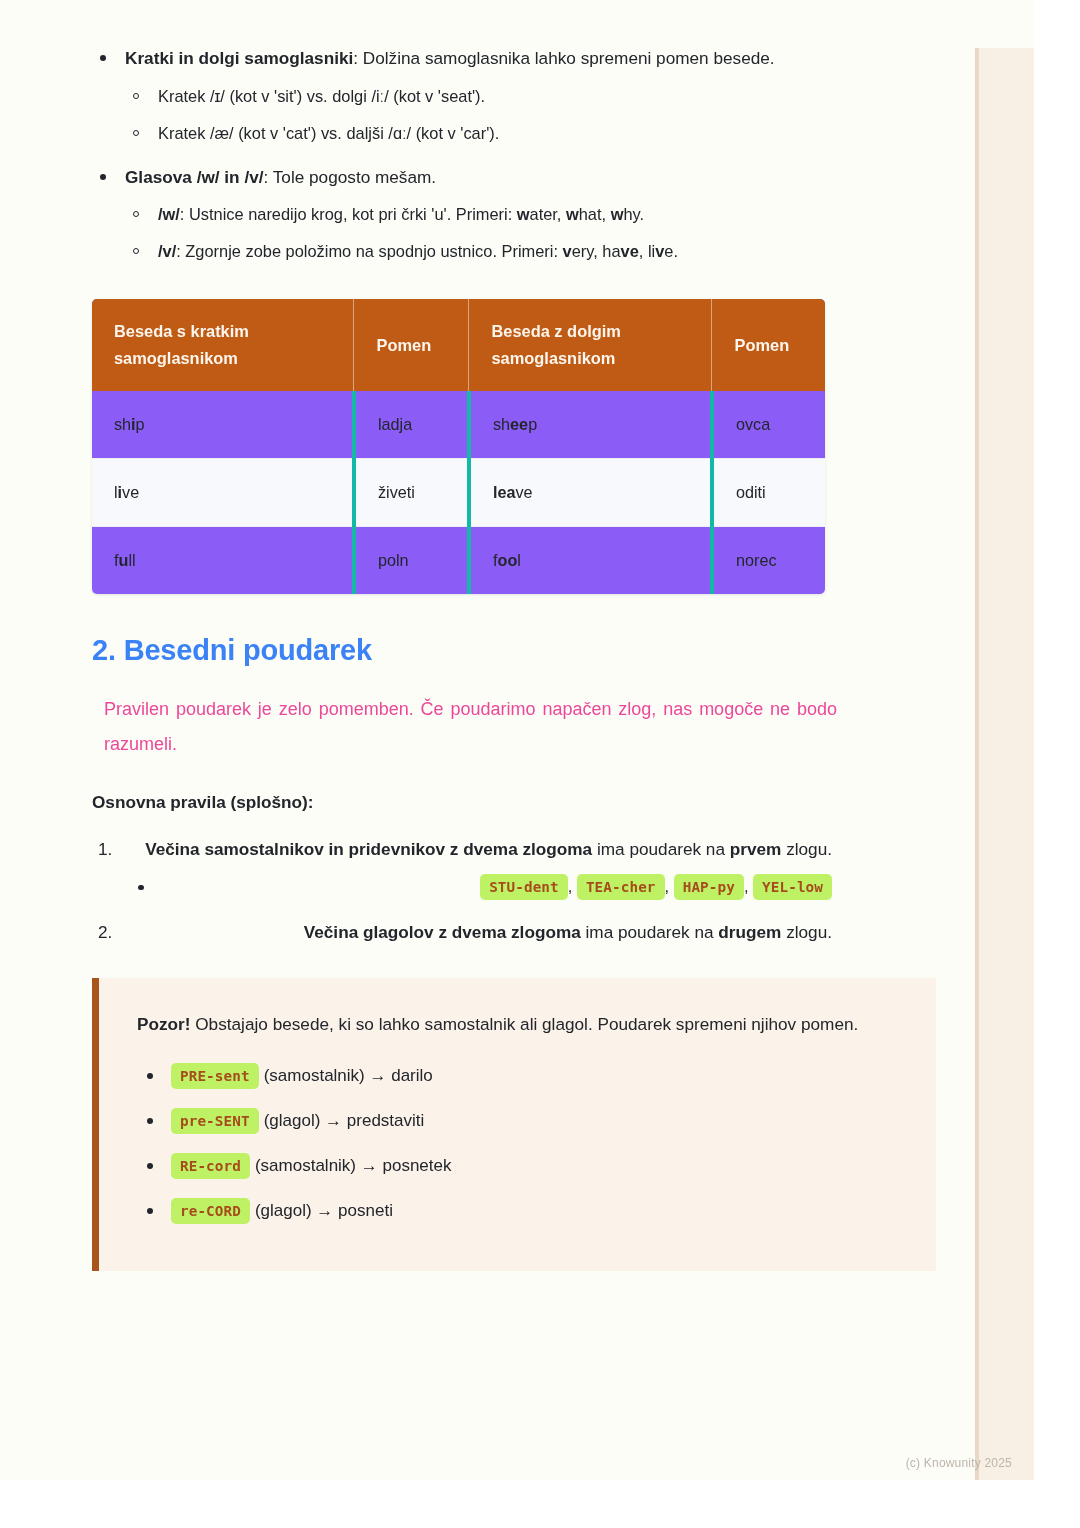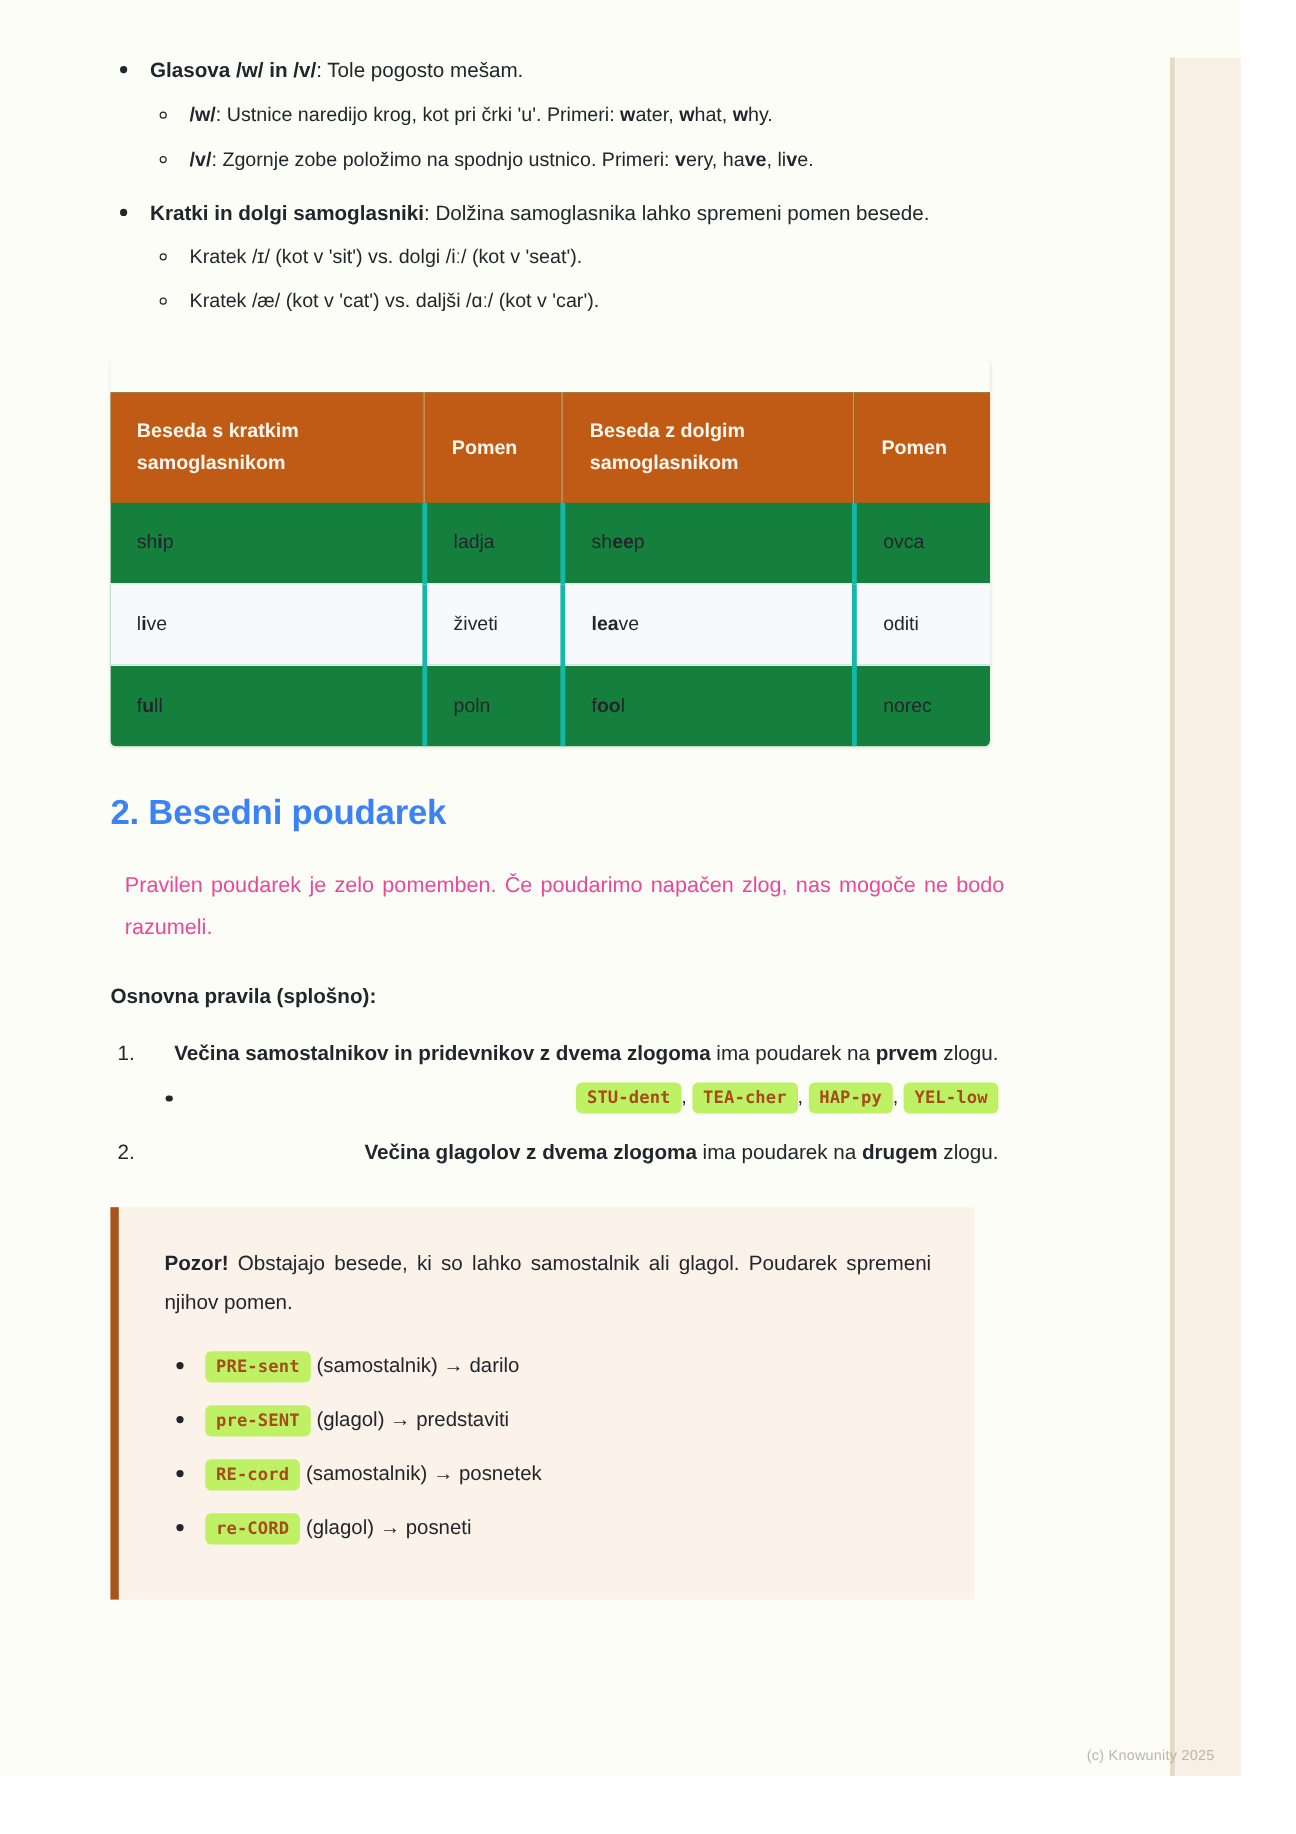--- a/index.html
+++ b/index.html
@@ -113,22 +113,21 @@
     margin-top: 34px;
     width: 733px;
     border-radius: 5px;
     overflow: hidden;
     box-shadow: 0 1px 3px rgba(0,0,0,0.10);
   }
   table.vowels {
     border-collapse: collapse;
     width: 733px;
     table-layout: fixed;
-    background: #15803d;
-    margin-top: 28px;
+    background: #8b5cf6;
   }
   table.vowels th {
     background: #bf5b14;
     color: #fdf6ee;
     font-size: 16.4px;
     font-weight: 700;
     text-align: left;
     padding: 19px 22px;
     line-height: 1.62;
     vertical-align: middle;
@@ -231,21 +230,21 @@
     background: #bef264;
     border-radius: 5px;
     padding: 5px 9px;
     white-space: nowrap;
     letter-spacing: 0.1px;
   }
 
   
   .callout {
     margin-top: 30px;
-    width: 720px;
+    width: 844px;
     background: #fbf2e9;
     border-left: 7px solid #a8541a;
     box-sizing: border-box;
     padding: 30px 36px 38px 38px;
   }
   .callout p {
     margin: 0;
     font-size: 17.2px;
     line-height: 1.95;
     color: #22262c;
@@ -290,27 +289,27 @@
 <body>
 
 <div id="page-stack"></div>
 <div id="page-edge-strip"></div>
 <div id="page-edge-line"></div>
 
 <div id="content">
   <div class="doc">
 
     <ul class="lvl1" id="pron-list">
+        <li><span class="bullet-dot"></span><b>Kratki in dolgi samoglasniki</b><span>: Dolžina samoglasnika lahko spremeni pomen besede.</span><ul class="lvl2">
+            <li><span class="bullet-ring"></span><span>Kratek /ɪ/ (kot v 'sit') vs. dolgi /iː/ (kot v 'seat').</span></li>
+            <li><span class="bullet-ring"></span><span>Kratek /æ/ (kot v 'cat') vs. daljši /ɑː/ (kot v 'car').</span></li>
+          </ul></li>
         <li><span class="bullet-dot"></span><b>Glasova /w/ in /v/</b><span>: Tole pogosto mešam.</span><ul class="lvl2">
             <li><span class="bullet-ring"></span><b>/w/</b><span>: Ustnice naredijo krog, kot pri črki 'u'. Primeri: </span><b>w</b><span>ater, </span><b>w</b><span>hat, </span><b>w</b><span>hy.</span></li>
             <li><span class="bullet-ring"></span><b>/v/</b><span>: Zgornje zobe položimo na spodnjo ustnico. Primeri: </span><b>v</b><span>ery, ha</span><b>ve</b><span>, li</span><b>v</b><span>e.</span></li>
-          </ul></li>
-        <li><span class="bullet-dot"></span><b>Kratki in dolgi samoglasniki</b><span>: Dolžina samoglasnika lahko spremeni pomen besede.</span><ul class="lvl2">
-            <li><span class="bullet-ring"></span><span>Kratek /ɪ/ (kot v 'sit') vs. dolgi /iː/ (kot v 'seat').</span></li>
-            <li><span class="bullet-ring"></span><span>Kratek /æ/ (kot v 'cat') vs. daljši /ɑː/ (kot v 'car').</span></li>
           </ul></li>
       </ul>
 
     <div class="tbl-wrap">
       <table class="vowels">
         <colgroup>
           <col class="col-a">
             <col class="col-b">
             <col class="col-c">
             <col class="col-d">

